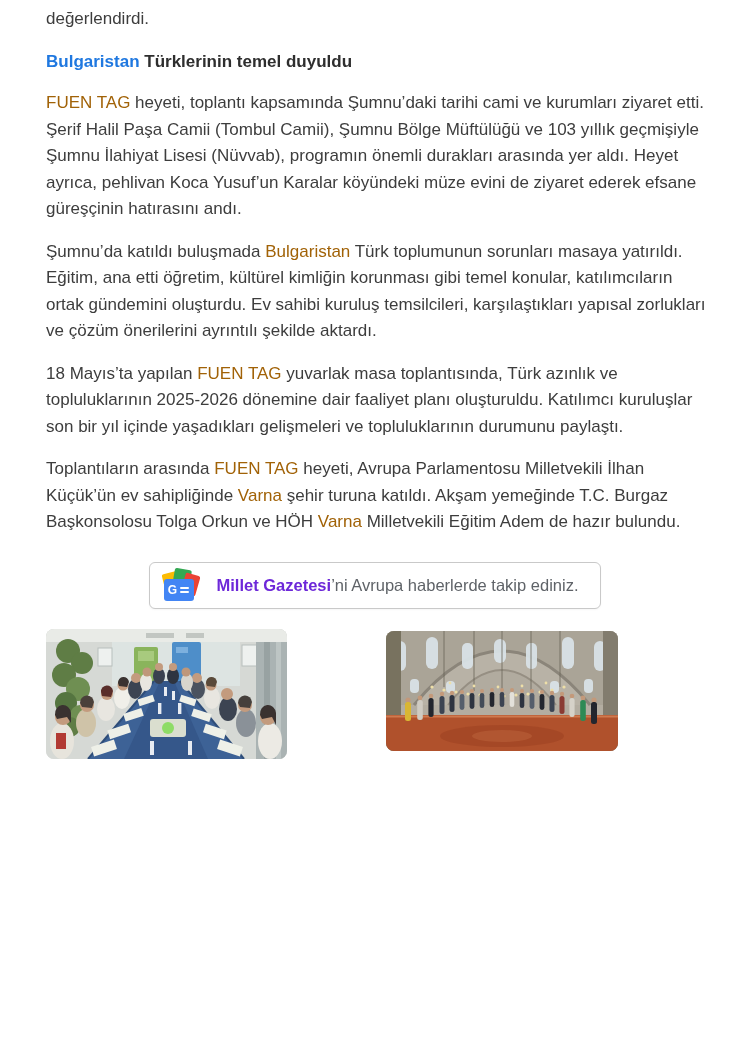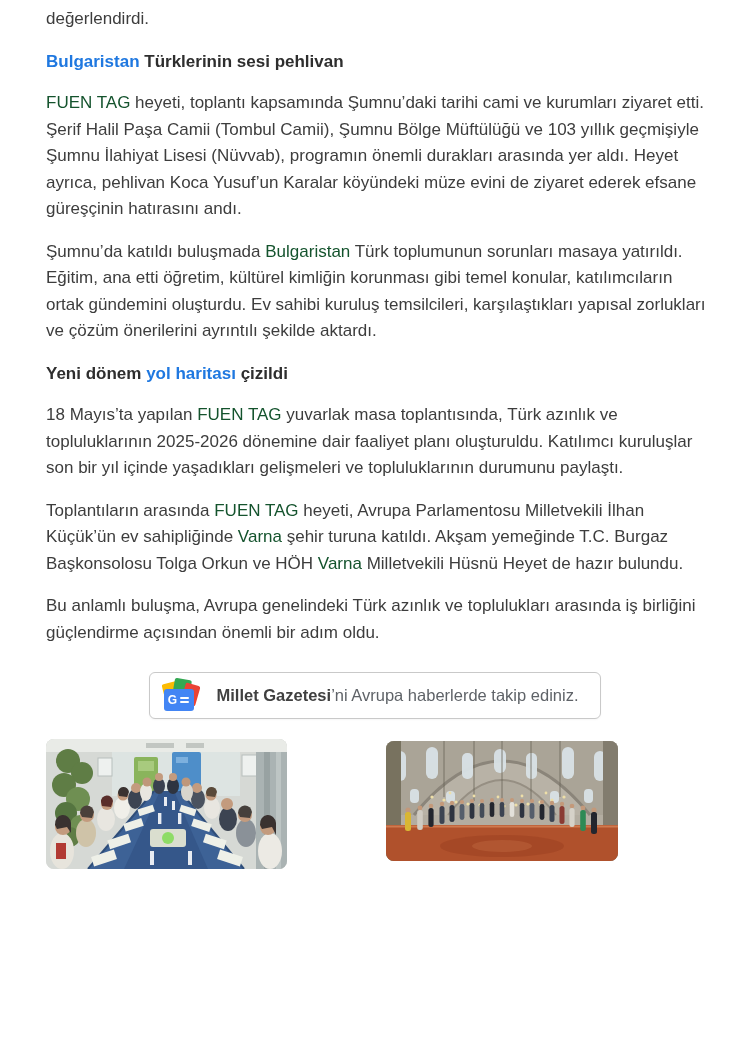--- a/index.html
+++ b/index.html
@@ -17,36 +17,36 @@
     line-height: 1.56;
   }
   .para { margin: 0 0 16px 0; }
   .heading {
     margin: 2px 0 16px 0;
     font-size: 17px;
     font-weight: 700;
     color: #2e2e2e;
     line-height: 1.5;
   }
-  .link { color: #14532d; text-decoration: none; cursor: pointer; }
+  .link { color: #a16207; text-decoration: none; cursor: pointer; }
   .heading .link { color: #1f78e0; }
 
   
   .badge-wrap { text-align: center; margin: 26px 0 0 0; }
   .badge {
     display: inline-flex; align-items: center; gap: 18px;
     border: 1px solid #c9c9c9; border-radius: 6px;
     background: #fff;
     padding: 6px 22px 6px 12px;
     box-shadow: 0 1px 2px rgba(0,0,0,0.04);
     cursor: pointer;
     text-decoration: none;
   }
   .badge-text { font-size: 16.5px; color: #5f6368; white-space: nowrap; }
-  .badge-text .src { font-weight: 700; color: #404040; }
+  .badge-text .src { font-weight: 700; color: #6d28d9; }
 
   
   .gn-icon { position: relative; width: 37px; height: 33px; flex: 0 0 auto; }
   .gn-yellow { position: absolute; left: 1px; top: 3px; width: 20px; height: 15px;
     background: #fbbc04; transform: rotate(-14deg); border-radius: 2px; }
   .gn-green { position: absolute; left: 12px; top: 0; width: 17px; height: 13px;
     background: #34a853; transform: rotate(10deg); border-radius: 2px; }
   .gn-red { position: absolute; right: 1px; top: 5px; width: 15px; height: 21px;
     background: #ea4335; transform: rotate(16deg); border-radius: 2px; }
   .gn-blue { position: absolute; left: 2px; bottom: 1px; width: 30px; height: 22px;
@@ -61,27 +61,25 @@
   .photo { display: block; border-radius: 8px; overflow: hidden; cursor: pointer; background: #ddd; }
   .photo svg { display: block; }
   .photo-left { width: 241px; height: 130px; }
   .photo-right { width: 232px; height: 120px; margin-left: 99px; margin-top: 2px; }
 </style>
 </head>
 <body>
 
 <div class="article">
     <p class="para"><span>değerlendirdi.</span></p>
-    <h3 class="heading"><a class="link">Bulgaristan</a><span> Türklerinin sesi pehlivan</span></h3>
+    <h3 class="heading"><a class="link">Bulgaristan</a><span> Türklerinin temel duyuldu</span></h3>
     <p class="para"><a class="link">FUEN TAG</a><span> heyeti, toplantı kapsamında Şumnu’daki tarihi cami ve kurumları ziyaret etti. Şerif Halil Paşa Camii (Tombul Camii), Şumnu Bölge Müftülüğü ve 103 yıllık geçmişiyle Şumnu İlahiyat Lisesi (Nüvvab), programın önemli durakları arasında yer aldı. Heyet ayrıca, pehlivan Koca Yusuf’un Karalar köyündeki müze evini de ziyaret ederek efsane güreşçinin hatırasını andı.</span></p>
     <p class="para"><span>Şumnu’da katıldı buluşmada </span><a class="link">Bulgaristan</a><span> Türk toplumunun sorunları masaya yatırıldı. Eğitim, ana etti öğretim, kültürel kimliğin korunması gibi temel konular, katılımcıların ortak gündemini oluşturdu. Ev sahibi kuruluş temsilcileri, karşılaştıkları yapısal zorlukları ve çözüm önerilerini ayrıntılı şekilde aktardı.</span></p>
-    <h3 class="heading"><span>Yeni dönem </span><a class="link">yol haritası</a><span> çizildi</span></h3>
     <p class="para"><span>18 Mayıs’ta yapılan </span><a class="link">FUEN TAG</a><span> yuvarlak masa toplantısında, Türk azınlık ve topluluklarının 2025-2026 dönemine dair faaliyet planı oluşturuldu. Katılımcı kuruluşlar son bir yıl içinde yaşadıkları gelişmeleri ve topluluklarının durumunu paylaştı.</span></p>
-    <p class="para"><span>Toplantıların arasında </span><a class="link">FUEN TAG</a><span> heyeti, Avrupa Parlamentosu Milletvekili İlhan Küçük’ün ev sahipliğinde </span><a class="link">Varna</a><span> şehir turuna katıldı. Akşam yemeğinde T.C. Burgaz Başkonsolosu Tolga Orkun ve HÖH </span><a class="link">Varna</a><span> Milletvekili Hüsnü Heyet de hazır bulundu.</span></p>
-    <p class="para"><span>Bu anlamlı buluşma, Avrupa genelindeki Türk azınlık ve toplulukları arasında iş birliğini güçlendirme açısından önemli bir adım oldu.</span></p>
+    <p class="para"><span>Toplantıların arasında </span><a class="link">FUEN TAG</a><span> heyeti, Avrupa Parlamentosu Milletvekili İlhan Küçük’ün ev sahipliğinde </span><a class="link">Varna</a><span> şehir turuna katıldı. Akşam yemeğinde T.C. Burgaz Başkonsolosu Tolga Orkun ve HÖH </span><a class="link">Varna</a><span> Milletvekili Eğitim Adem de hazır bulundu.</span></p>
   </div>
 
 <div class="badge-wrap">
   <a class="badge">
     <span class="gn-icon">
       <span class="gn-yellow"></span>
       <span class="gn-green"></span>
       <span class="gn-red"></span>
       <span class="gn-blue">
         <span class="gn-g">G</span>

